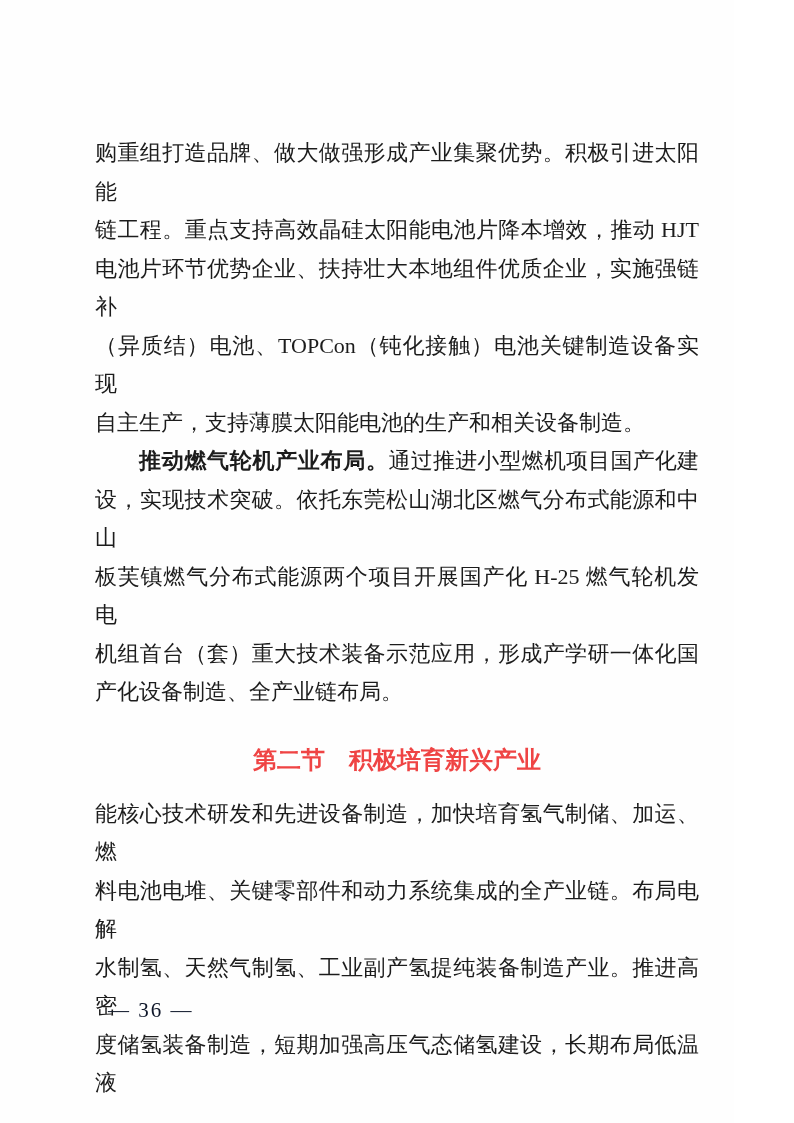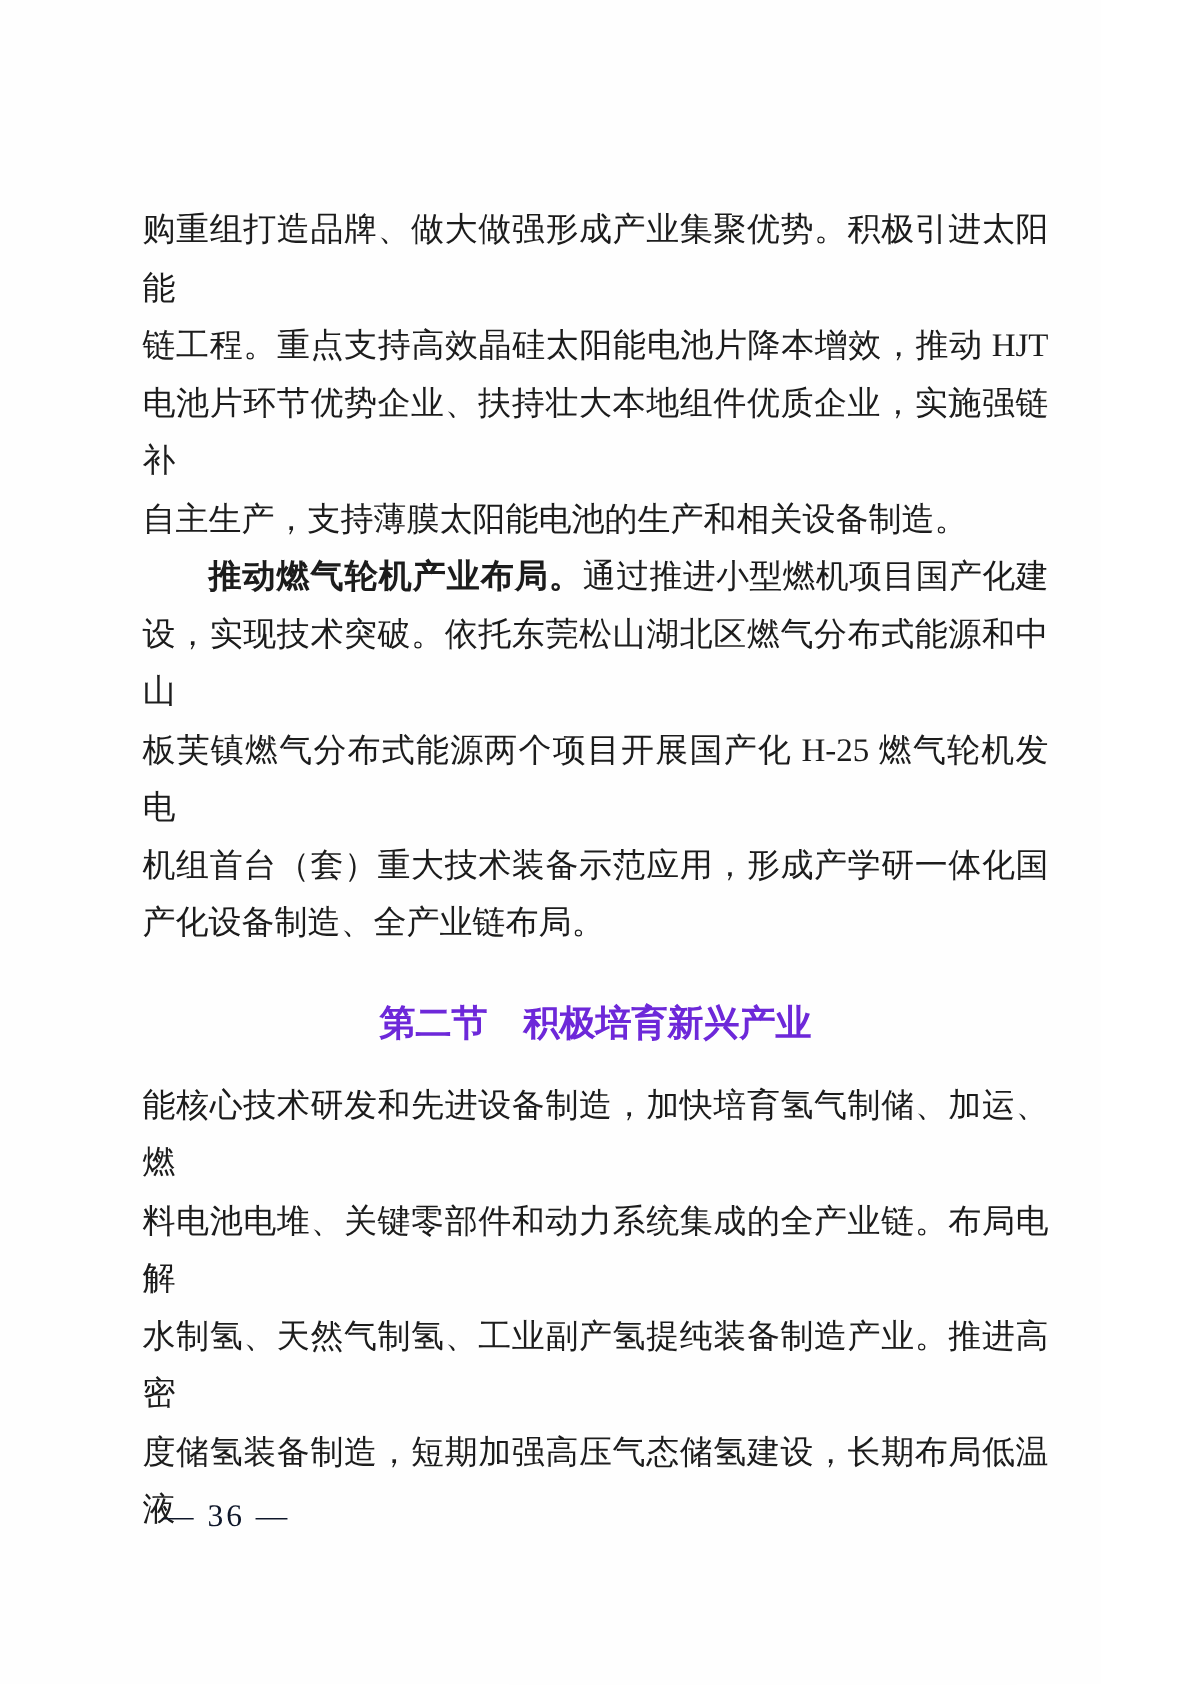--- a/index.html
+++ b/index.html
@@ -49,21 +49,21 @@
   }
   .heading {
     margin: 26px 0 13px 0;
     height: 44px;
     line-height: 44px;
     text-align: right;
     text-align-last: center;
     font-size: 24px;
     font-weight: 700;
     font-family: "Liberation Sans", "DejaVu Sans", sans-serif;
-    color: #6d28d9;
+    color: #ef4444;
   }
   .footer {
     position: absolute;
     left: 108px;
     top: 998px;
     font-size: 21px;
     line-height: 24px;
     color: #0f172a;
     letter-spacing: 2px;
   }
@@ -71,20 +71,21 @@
 </head>
 <body>
 
 <div class="page">
   <div class="content">
 
     <div class="para">
       <div class="line">购重组打造品牌、做大做强形成产业集聚优势。积极引进太阳能</div>
       <div class="line">链工程。重点支持高效晶硅太阳能电池片降本增效，推动 HJT</div>
       <div class="line">电池片环节优势企业、扶持壮大本地组件优质企业，实施强链补</div>
+      <div class="line">（异质结）电池、TOPCon（钝化接触）电池关键制造设备实现</div>
       <div class="line last">自主生产，支持薄膜太阳能电池的生产和相关设备制造。</div>
     </div>
 
     <div class="para">
       <div class="line indent"><span class="lead">推动燃气轮机产业布局。</span><span>通过推进小型燃机项目国产化建</span></div>
       <div class="line">设，实现技术突破。依托东莞松山湖北区燃气分布式能源和中山</div>
       <div class="line">板芙镇燃气分布式能源两个项目开展国产化 H-25 燃气轮机发电</div>
       <div class="line">机组首台（套）重大技术装备示范应用，形成产学研一体化国</div>
       <div class="line last">产化设备制造、全产业链布局。</div>
     </div>

